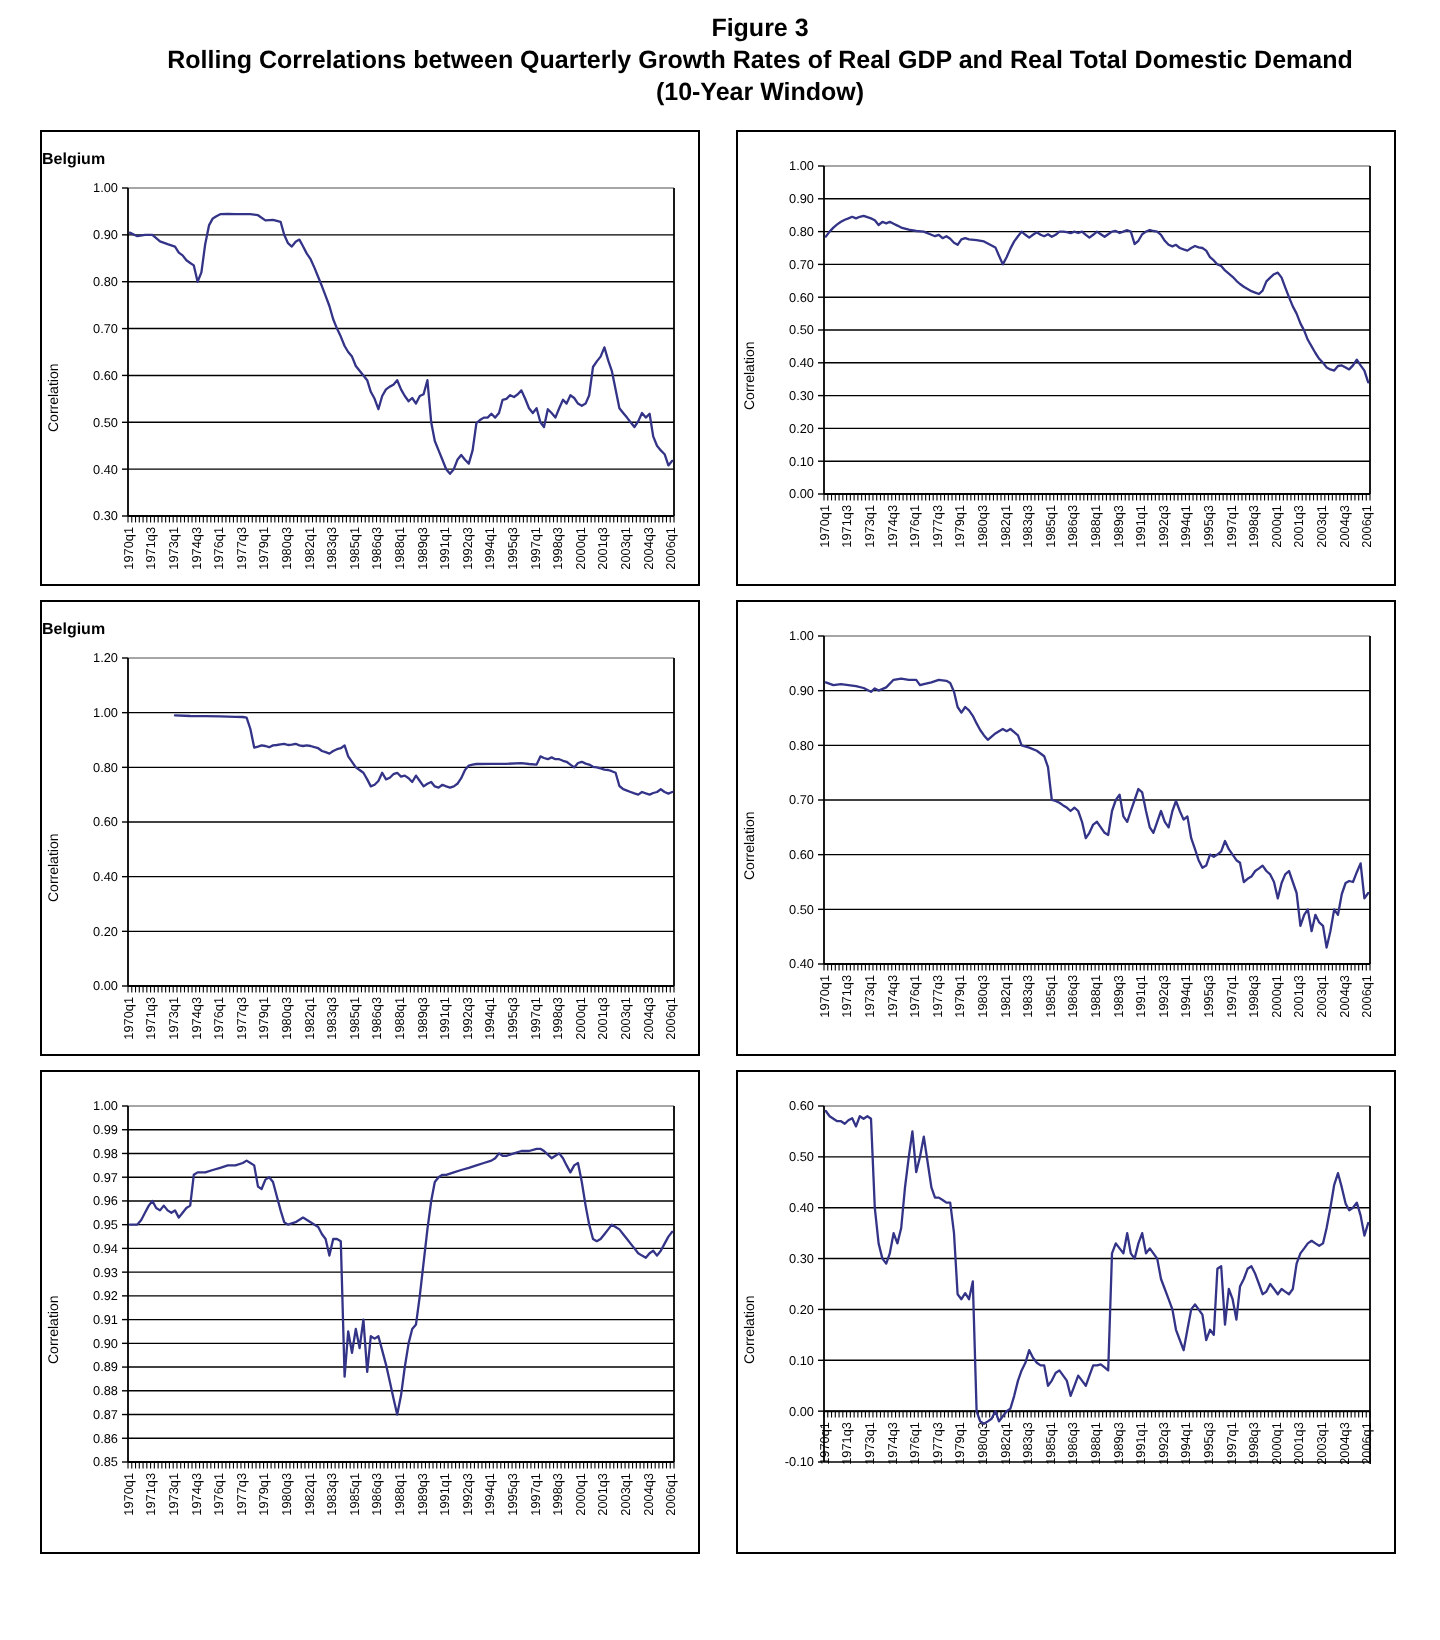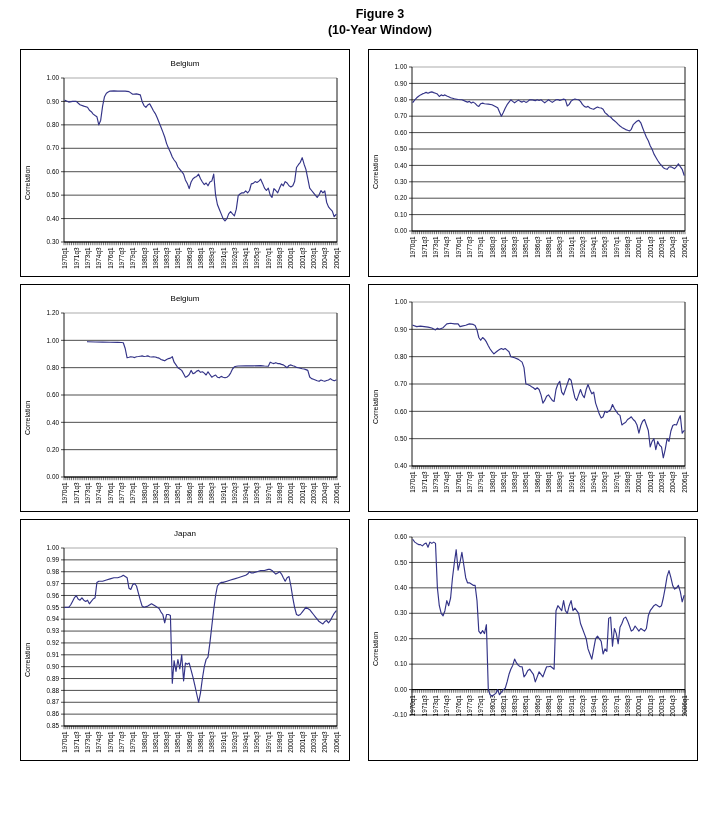--- a/index.html
+++ b/index.html
@@ -4,34 +4,35 @@
 <style>
   html,body{margin:0;padding:0;background:#fff;}
   .page{position:relative;width:720px;height:820px;background:#fff;color:#000;
         font-family:"Liberation Sans",sans-serif;overflow:hidden;}
   .hdr{text-align:center;padding-top:6px;font-weight:bold;}
   .hdr div{font-size:12.5px;line-height:16px;padding-left:40px;}
   .grid{display:grid;grid-template-columns:330px 330px;grid-template-rows:228px 228px 242px;
         column-gap:18px;row-gap:7px;margin:11px 0 0 20px;}
   .panel{border:1.5px solid #000;background:#fff;display:flex;flex-direction:column;
          box-sizing:border-box;}
-  .ptitle{text-align:center;font-size:8px;padding-top:9px;height:13px;flex:0 0 auto;}
+  .ptitle{font-size:8px;padding-top:9px;height:13px;flex:0 0 auto;font-weight:bold;}
   .prow{flex:1;display:flex;min-height:0;}
   .ylab{writing-mode:vertical-rl;transform:rotate(180deg);font-size:7px;width:13px;
         flex:0 0 auto;display:flex;align-items:center;justify-content:center;
         padding-bottom:18px;}
   .plotsvg{flex:1;display:block;width:100%;height:100%;}
   svg text{font-family:"Liberation Sans",sans-serif;fill:#000;}
 </style>
 </head>
 <body>
 
 <div class="page">
   <div class="hdr">
     <div>Figure 3</div>
+    <div>Rolling Correlations between Quarterly Growth Rates of Real GDP and Real Total Domestic Demand</div>
     <div>(10-Year Window)</div>
   </div>
 
   <div class="grid">
 
     <div class="panel">
       <div class="ptitle">Belgium</div>
       <div class="prow">
         <div class="ylab">Correlation</div>
         <svg class="plotsvg" viewBox="0 0 315 204">
@@ -857,21 +858,20 @@
             <text x="268.16896551724136" y="175.5" text-anchor="end" font-size="6.4" dominant-baseline="central" transform="rotate(-90 268.16896551724136 175.5)">2001q3</text>
             <text x="279.4655172413793" y="175.5" text-anchor="end" font-size="6.4" dominant-baseline="central" transform="rotate(-90 279.4655172413793 175.5)">2003q1</text>
             <text x="290.76206896551724" y="175.5" text-anchor="end" font-size="6.4" dominant-baseline="central" transform="rotate(-90 290.76206896551724 175.5)">2004q3</text>
             <text x="302.0586206896552" y="175.5" text-anchor="end" font-size="6.4" dominant-baseline="central" transform="rotate(-90 302.0586206896552 175.5)">2006q1</text>
             <polyline points="30.9,29.2 34.7,30.6 38.5,30.1 42.2,30.6 46.0,31.1 49.8,32.0 53.5,33.9 55.4,32.2 57.3,33.3 61.1,31.7 64.8,27.9 68.6,27.3 72.4,27.9 76.1,27.9 78.0,30.6 79.9,30.1 83.7,29.2 87.4,27.9 91.2,28.4 93.1,29.5 95.0,33.9 96.8,41.5 98.7,44.3 100.6,41.5 102.5,43.2 104.4,45.9 106.3,49.7 108.1,53.0 110.0,55.7 111.9,57.9 113.8,56.3 115.7,54.7 117.5,53.6 119.4,52.5 121.3,53.6 123.2,52.5 125.1,54.1 127.0,55.7 128.8,60.7 132.6,61.8 136.4,63.4 140.1,66.1 142.0,71.6 143.9,88.0 145.8,88.5 147.7,89.4 149.6,90.7 151.4,91.8 153.3,93.5 155.2,91.8 157.1,93.5 159.0,98.9 160.9,107.1 162.7,104.4 164.6,100.3 166.5,98.9 168.4,101.7 170.3,104.4 172.1,105.5 174.0,93.5 175.9,88.0 177.8,85.3 179.7,96.2 181.6,98.9 183.4,93.5 185.3,88.0 187.2,82.5 189.1,84.2 191.0,93.5 192.9,101.7 194.7,104.4 196.6,98.9 198.5,93.5 200.4,98.9 202.3,101.7 204.2,93.5 206.0,88.5 207.9,93.5 209.8,97.8 211.7,96.2 213.6,107.1 215.5,112.6 217.3,118.1 219.2,121.9 221.1,120.8 223.0,115.3 224.9,116.4 226.7,115.3 228.6,113.7 230.5,108.5 232.4,112.6 234.3,115.3 236.2,118.1 238.0,119.4 239.9,129.0 241.8,127.4 243.7,126.3 245.6,123.5 247.5,122.2 249.3,120.8 251.2,123.5 253.1,125.2 255.0,129.0 256.9,137.2 258.8,129.5 260.6,125.2 262.5,123.5 264.4,129.0 266.3,134.5 268.2,150.9 270.1,145.4 271.9,142.7 273.8,153.6 275.7,145.4 277.6,149.2 279.5,150.9 281.3,161.8 283.2,153.6 285.1,142.7 287.0,145.4 288.9,135.0 290.8,129.5 292.6,128.5 294.5,129.0 296.4,124.1 298.3,119.7 300.2,137.2 302.1,134.5" fill="none" stroke="#333387" stroke-width="1.15" stroke-linejoin="round" stroke-linecap="round"></polyline>
           </svg>
       </div>
     </div>
 
     <div class="panel">
-      <div class="ptitle">Japan</div>
       <div class="prow">
         <div class="ylab">Correlation</div>
         <svg class="plotsvg" viewBox="0 0 315 218">
             <line x1="30" y1="184" x2="303" y2="184" stroke="#000000" stroke-width="0.7"></line>
             <line x1="27" y1="184" x2="30" y2="184" stroke="#000" stroke-width="0.7"></line>
             <text x="25" y="186.2" text-anchor="end" font-size="6.4">0.85</text>
             <line x1="30" y1="172.13333333333333" x2="303" y2="172.13333333333333" stroke="#000000" stroke-width="0.7"></line>
             <line x1="27" y1="172.13333333333333" x2="30" y2="172.13333333333333" stroke="#000" stroke-width="0.7"></line>
             <text x="25" y="174.33333333333331" text-anchor="end" font-size="6.4">0.86</text>
             <line x1="30" y1="160.26666666666665" x2="303" y2="160.26666666666665" stroke="#000000" stroke-width="0.7"></line>

